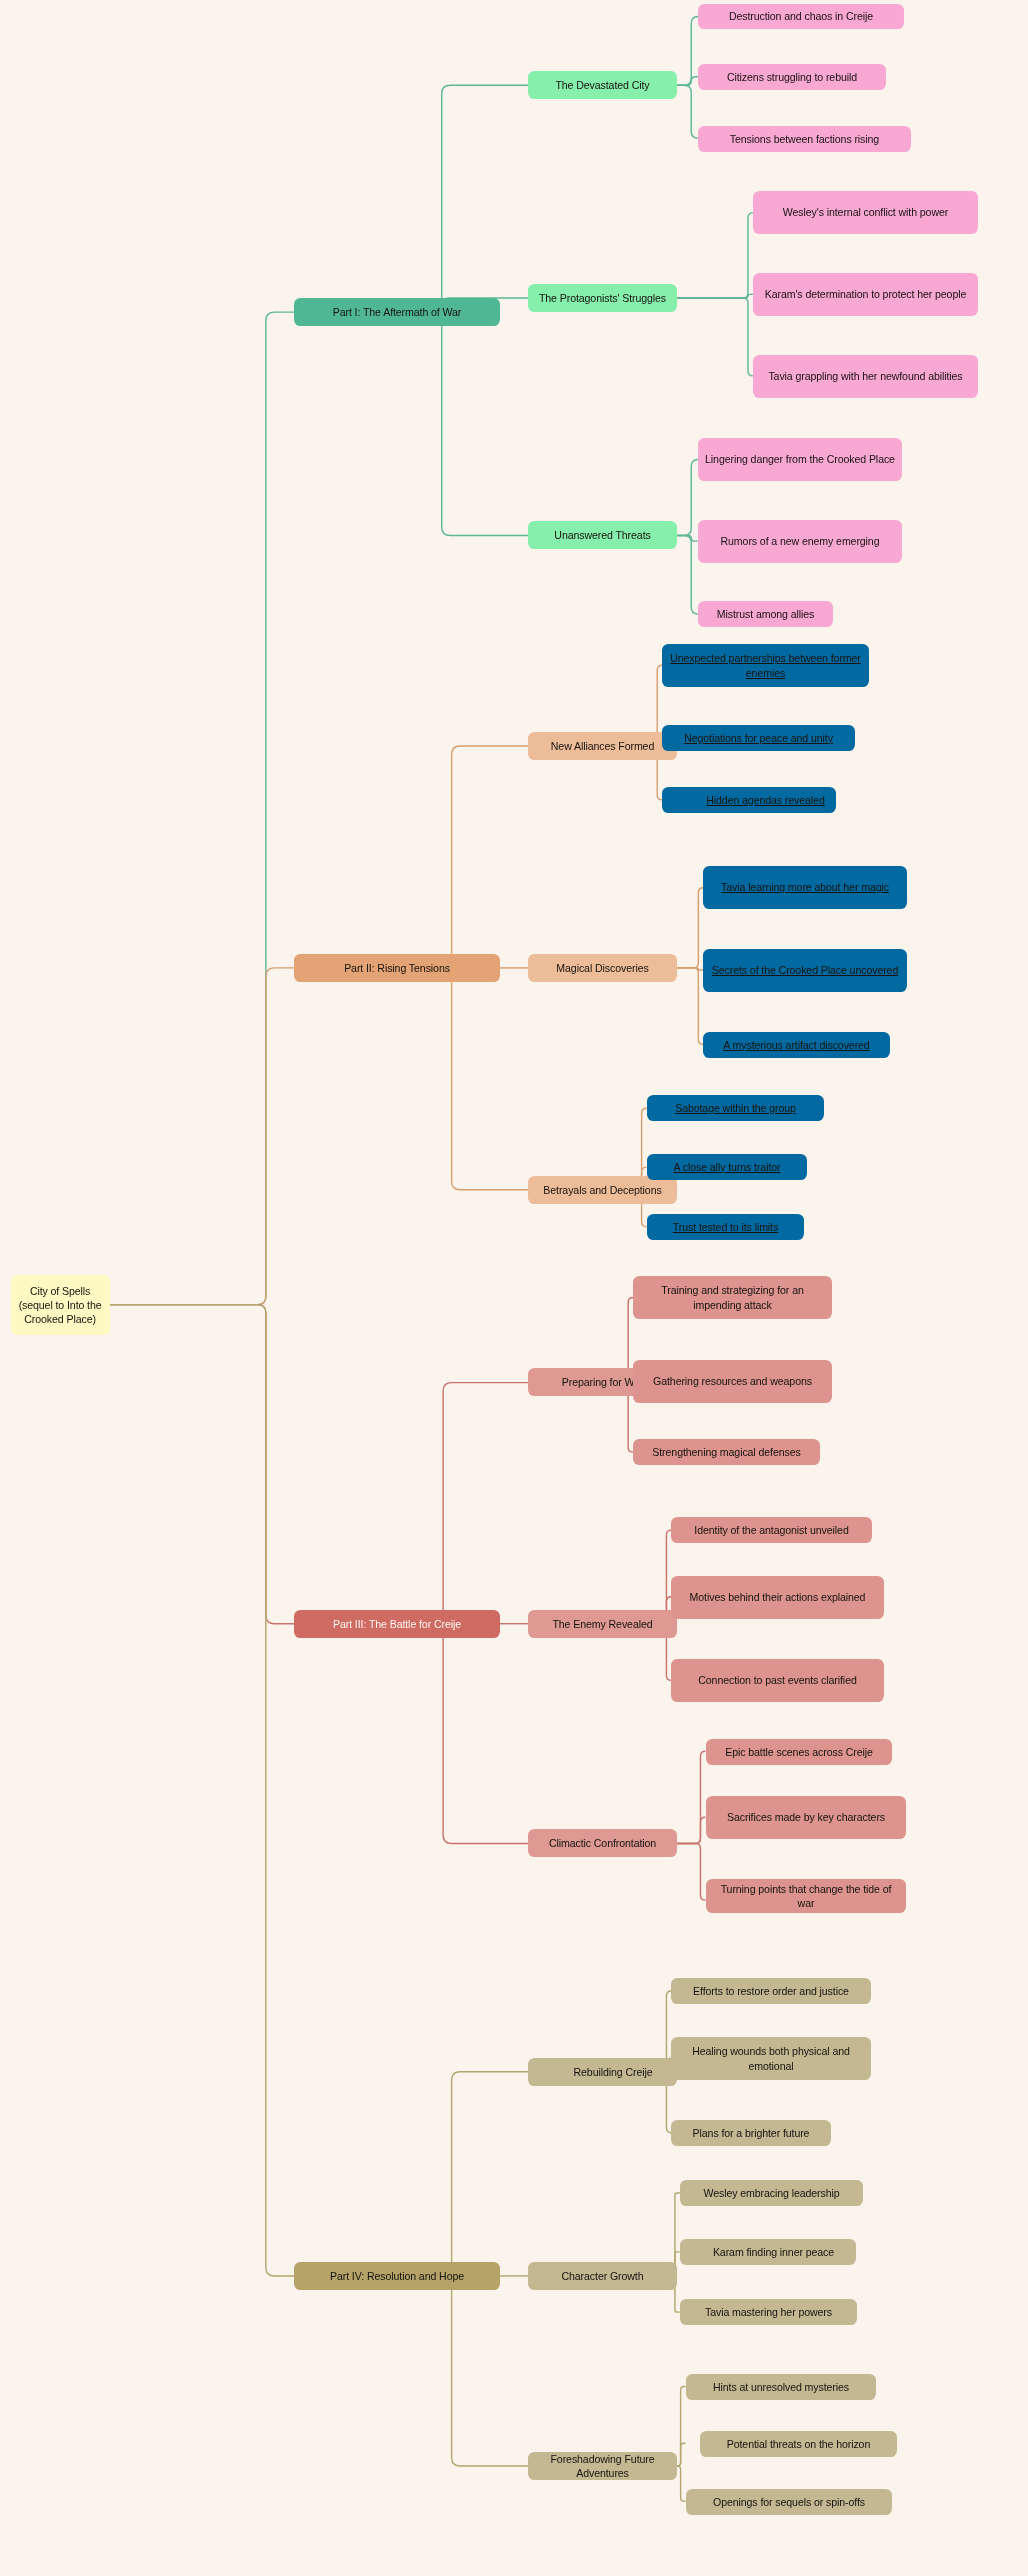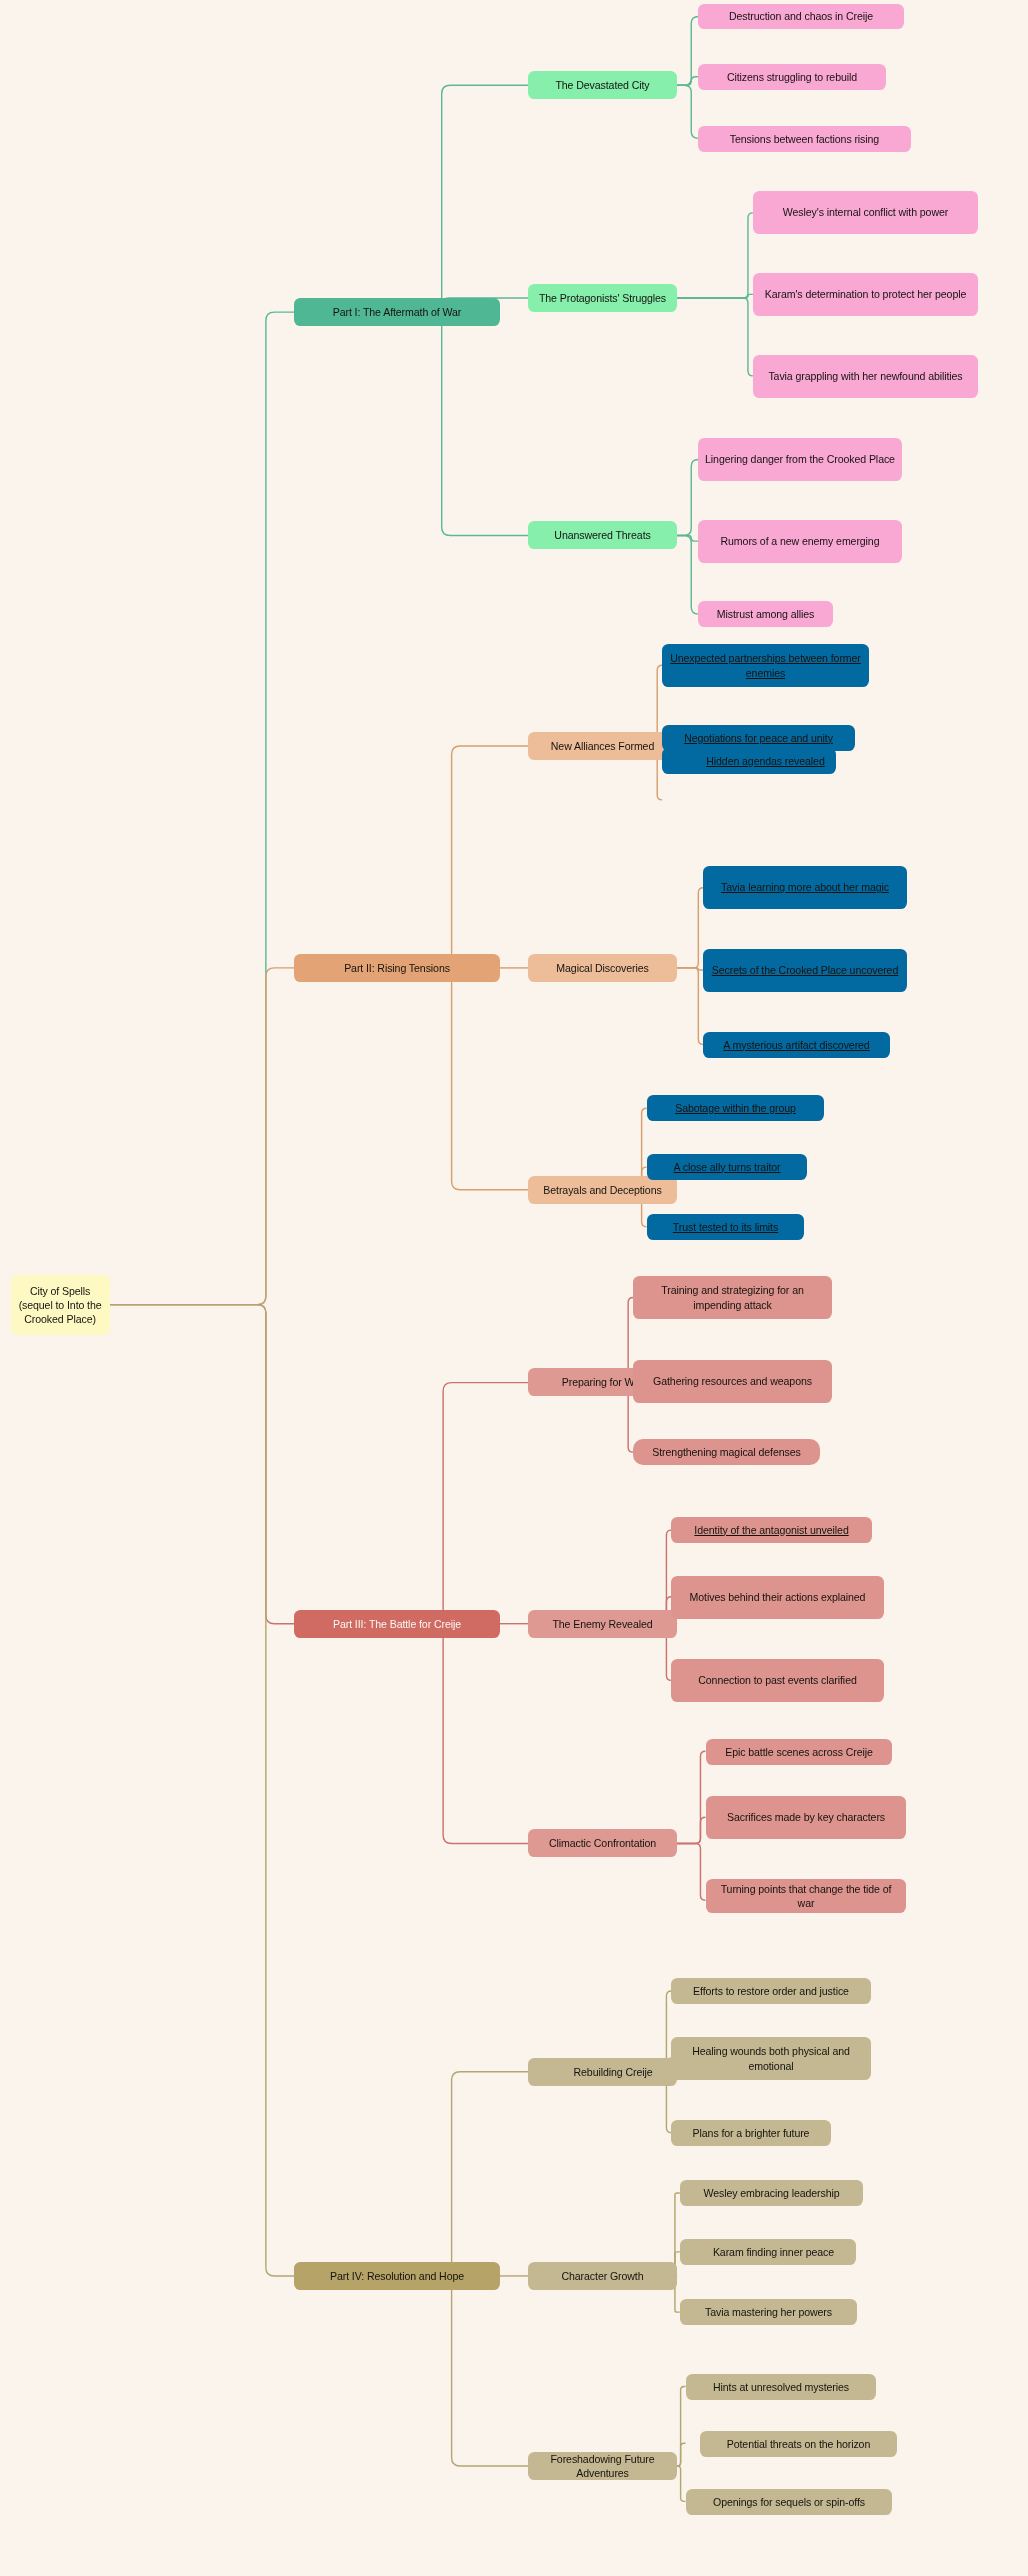--- a/index.html
+++ b/index.html
@@ -117,36 +117,36 @@
     <div class="node g3 lvl3" style="left: 753px; top: 273px; width: 225px; height: 43px;">Karam's determination to protect her people</div>
     <div class="node g3 lvl3" style="left: 753px; top: 355px; width: 225px; height: 43px;">Tavia grappling with her newfound abilities</div>
     <div class="node g2 lvl2" style="left: 528px; top: 521px; width: 149px; height: 28px;">Unanswered Threats</div>
     <div class="node g3 lvl3" style="left: 698px; top: 438px; width: 204px; height: 43px;">Lingering danger from the Crooked Place</div>
     <div class="node g3 lvl3" style="left: 698px; top: 520px; width: 204px; height: 43px;">Rumors of a new enemy emerging</div>
     <div class="node g3 lvl3" style="left: 698px; top: 601px; width: 135px; height: 25.5px;">Mistrust among allies</div>
     <div class="node o1 lvl1" style="left: 294px; top: 954px; width: 206px; height: 28px;">Part II: Rising Tensions</div>
     <div class="node o2 lvl2" style="left: 528px; top: 732px; width: 149px; height: 28px;">New Alliances Formed</div>
     <div class="node o3 lvl3" style="left: 662px; top: 644px; width: 207px; height: 43px;">Unexpected partnerships between former enemies</div>
     <div class="node o3 lvl3" style="left: 662px; top: 725px; width: 193px; height: 25.5px;">Negotiations for peace and unity</div>
-    <div class="node o3 lvl3" style="left: 662px; top: 748px; width: 174px; height: 25.5px; padding-left: 40px;">Hidden agendas revealed</div>
+    <div class="node o3 lvl3" style="left: 662px; top: 787px; width: 174px; height: 25.5px; padding-left: 40px;">Hidden agendas revealed</div>
     <div class="node o2 lvl2" style="left: 528px; top: 954px; width: 149px; height: 28px;">Magical Discoveries</div>
     <div class="node o3 lvl3" style="left: 703px; top: 866px; width: 204px; height: 43px;">Tavia learning more about her magic</div>
     <div class="node o3 lvl3" style="left: 703px; top: 949px; width: 204px; height: 43px;">Secrets of the Crooked Place uncovered</div>
     <div class="node o3 lvl3" style="left: 703px; top: 1032px; width: 187px; height: 25.5px;">A mysterious artifact discovered</div>
     <div class="node o2 lvl2" style="left: 528px; top: 1176px; width: 149px; height: 28px;">Betrayals and Deceptions</div>
     <div class="node o3 lvl3" style="left: 647px; top: 1095px; width: 177px; height: 25.5px;">Sabotage within the group</div>
     <div class="node o3 lvl3" style="left: 647px; top: 1154px; width: 160px; height: 25.5px;">A close ally turns traitor</div>
     <div class="node o3 lvl3" style="left: 647px; top: 1214px; width: 157px; height: 25.5px;">Trust tested to its limits</div>
     <div class="node r1 lvl1" style="left: 294px; top: 1610px; width: 206px; height: 28px;">Part III: The Battle for Creije</div>
     <div class="node r2 lvl2" style="left: 528px; top: 1368px; width: 149px; height: 28px;">Preparing for War</div>
     <div class="node r3 lvl3" style="left: 633px; top: 1276px; width: 199px; height: 43px;">Training and strategizing for an impending attack</div>
     <div class="node r3 lvl3" style="left: 633px; top: 1360px; width: 199px; height: 43px;">Gathering resources and weapons</div>
-    <div class="node r3 lvl3" style="left: 633px; top: 1439px; width: 187px; height: 25.5px; border-radius: 10px;">Strengthening magical defenses</div>
+    <div class="node r3 lvl3" style="left: 633px; top: 1439px; width: 187px; height: 25.5px;">Strengthening magical defenses</div>
     <div class="node r2 lvl2" style="left: 528px; top: 1610px; width: 149px; height: 28px;">The Enemy Revealed</div>
-    <div class="node r3 lvl3" style="left: 671px; top: 1517px; width: 201px; height: 25.5px; text-decoration: underline;">Identity of the antagonist unveiled</div>
+    <div class="node r3 lvl3" style="left: 671px; top: 1517px; width: 201px; height: 25.5px;">Identity of the antagonist unveiled</div>
     <div class="node r3 lvl3" style="left: 671px; top: 1576px; width: 213px; height: 43px;">Motives behind their actions explained</div>
     <div class="node r3 lvl3" style="left: 671px; top: 1659px; width: 213px; height: 43px;">Connection to past events clarified</div>
     <div class="node r2 lvl2" style="left: 528px; top: 1829px; width: 149px; height: 28px;">Climactic Confrontation</div>
     <div class="node r3 lvl3" style="left: 706px; top: 1739px; width: 186px; height: 25.5px;">Epic battle scenes across Creije</div>
     <div class="node r3 lvl3" style="left: 706px; top: 1796px; width: 200px; height: 43px;">Sacrifices made by key characters</div>
     <div class="node r3 lvl3" style="left: 706px; top: 1879px; width: 200px; height: 34px;">Turning points that change the tide of war</div>
     <div class="node k1 lvl1" style="left: 294px; top: 2262px; width: 206px; height: 28px;">Part IV: Resolution and Hope</div>
     <div class="node k2 lvl2" style="left: 528px; top: 2058px; width: 149px; height: 28px; padding-left: 28px;">Rebuilding Creije</div>
     <div class="node k3 lvl3" style="left: 671px; top: 1978px; width: 200px; height: 25.5px;">Efforts to restore order and justice</div>
     <div class="node k3 lvl3" style="left: 671px; top: 2037px; width: 200px; height: 43px;">Healing wounds both physical and emotional</div>

